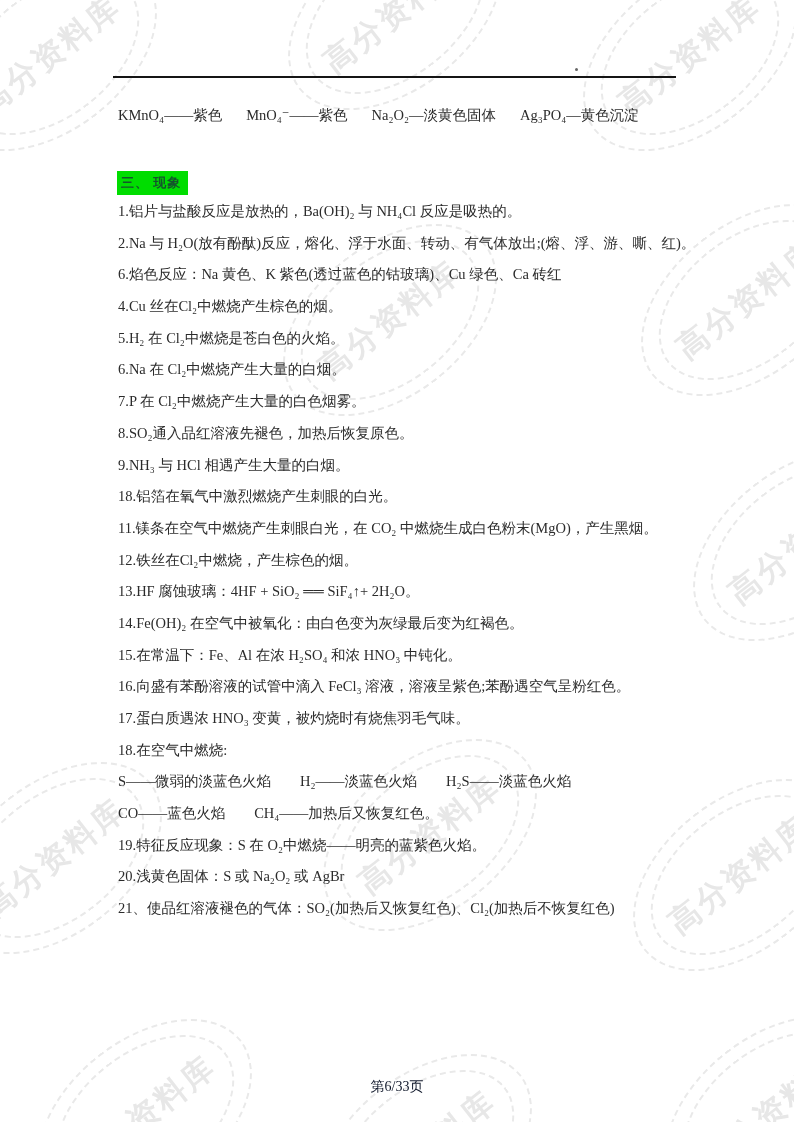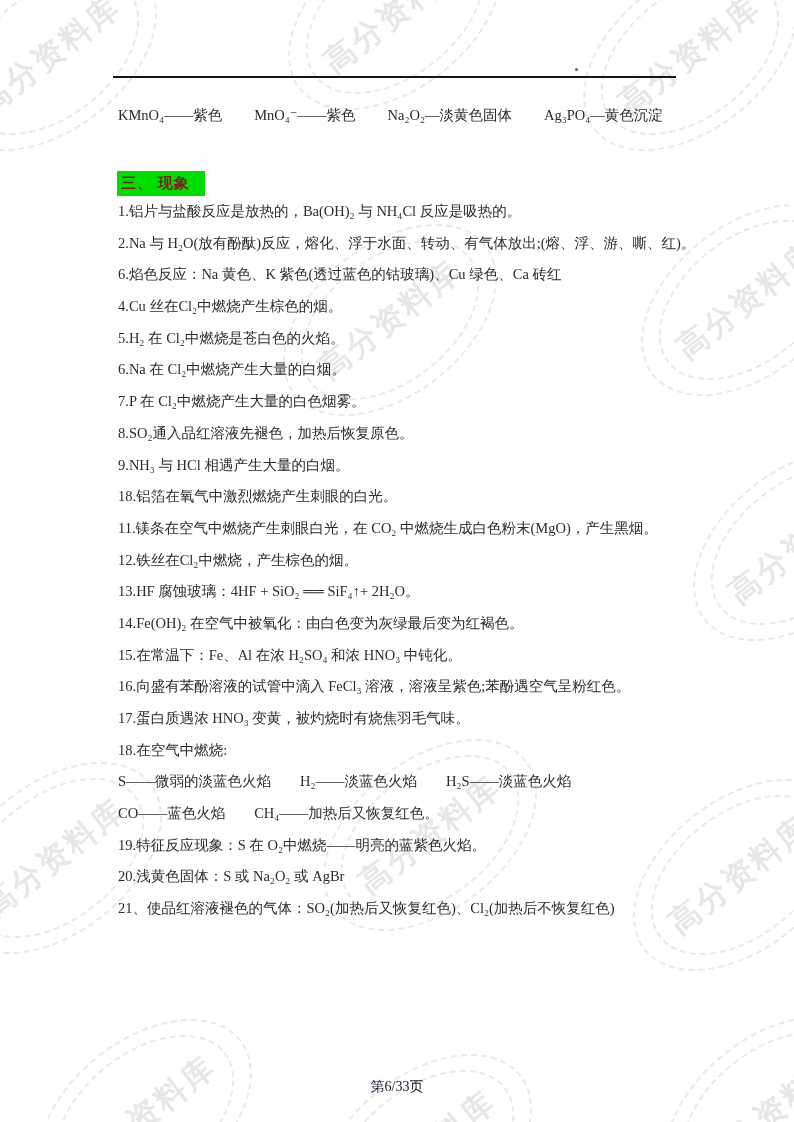--- a/index.html
+++ b/index.html
@@ -26,28 +26,28 @@
     font-family:"Liberation Sans","DejaVu Sans",sans-serif;
     font-size:31px;color:#e7e7e7;letter-spacing:3px;white-space:nowrap;
     font-weight:bold;
   }
   
   .rule{position:absolute;left:113px;top:76px;width:563px;border-top:2px solid #151515;}
   .stray-dot{position:absolute;left:575px;top:68px;width:3px;height:3px;background:#666;border-radius:50%;}
   
   .formula-line{
     position:absolute;left:118px;top:106px;
-    display:flex;gap:32px;
+    display:flex;gap:24px;
     font-size:14.5px;white-space:nowrap;color:#2b2b2b;
   }
   
   .section-head{
     position:absolute;left:117px;top:171px;
-    padding:3px 15px 3px 4px;
-    font-size:15px;font-weight:bold;color:#7f1d1d;
+    padding:3px 7px 3px 4px;
+    font-size:13px;font-weight:bold;color:#14532d;
     letter-spacing:1px;white-space:nowrap;
   }
   
   .lines{position:absolute;left:118px;top:196px;width:640px;}
   .lines p{
     margin:0;height:31.7px;line-height:31.7px;
     font-size:14.5px;white-space:nowrap;color:#2b2b2b;
   }
   
   .footer{

